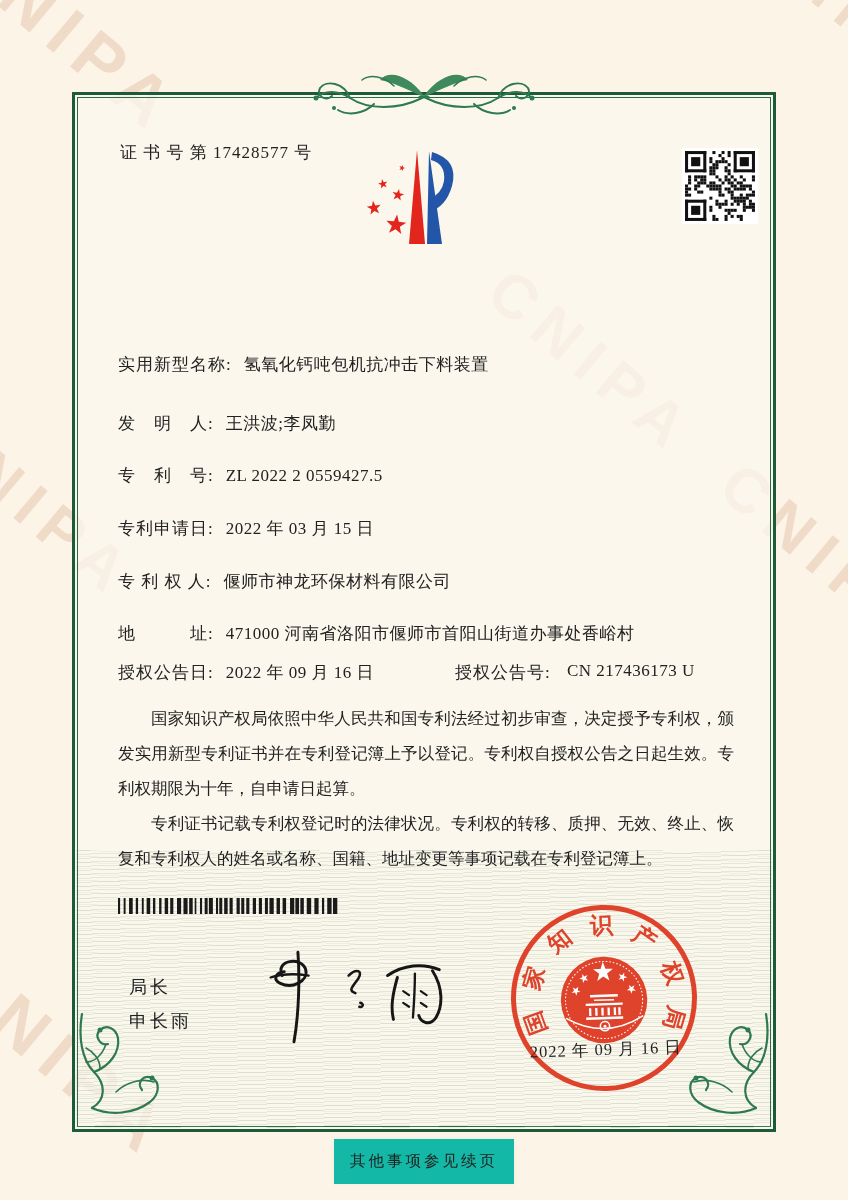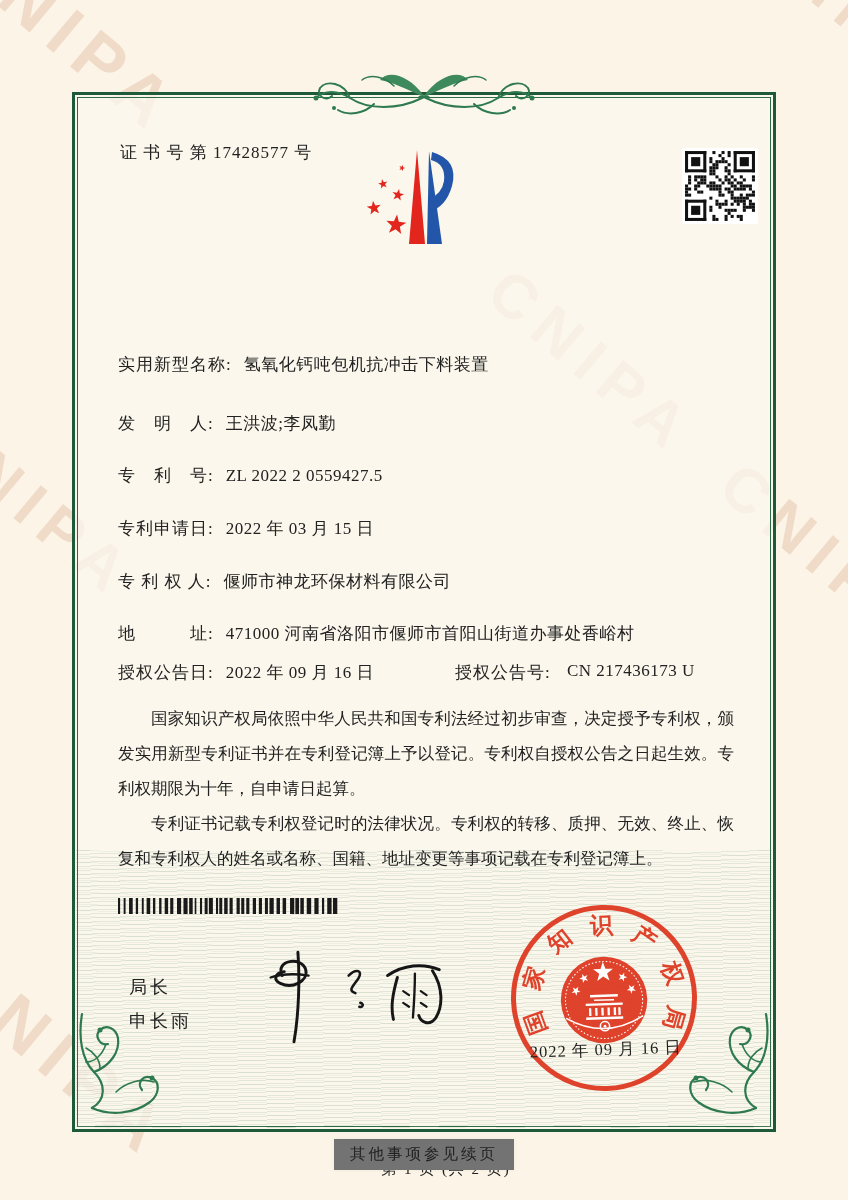--- a/index.html
+++ b/index.html
@@ -40,21 +40,21 @@
   .fval{margin-left:12px;}
   .flabel2{position:absolute;left:337px;letter-spacing:1px;}
   .fval2{position:absolute;left:449px;}
   #paras{left:118px;top:701px;width:616px;font-size:16.5px;line-height:35px;text-align:justify;}
   #paras p{margin:0;text-indent:2em;}
   #officer-title{left:129px;top:975px;font-size:18px;letter-spacing:3px;}
   #officer-name{left:129px;top:1009px;font-size:18px;letter-spacing:3px;}
   #page-num{left:72px;top:1160px;width:748px;text-align:center;font-size:15px;letter-spacing:2px;}
   #cont-note{
     left:50%;top:1139px;transform:translateX(-50%);
-    background:#737373;padding:5px 16px;font-size:15.5px;letter-spacing:3px;white-space:nowrap;
+    background:#14b8a6;padding:12px 16px;font-size:15.5px;letter-spacing:3px;white-space:nowrap;
     box-shadow:0 0 4px rgba(0,0,0,0.05);
   }
   
   #seal{
     position:absolute;z-index:6;left:511px;top:905px;width:186px;height:186px;
     transform:rotate(-2deg);opacity:0.95;
   }
   #seal .ring{
     position:absolute;inset:0;border:5px solid #de3a22;border-radius:50%;
     box-sizing:border-box;

